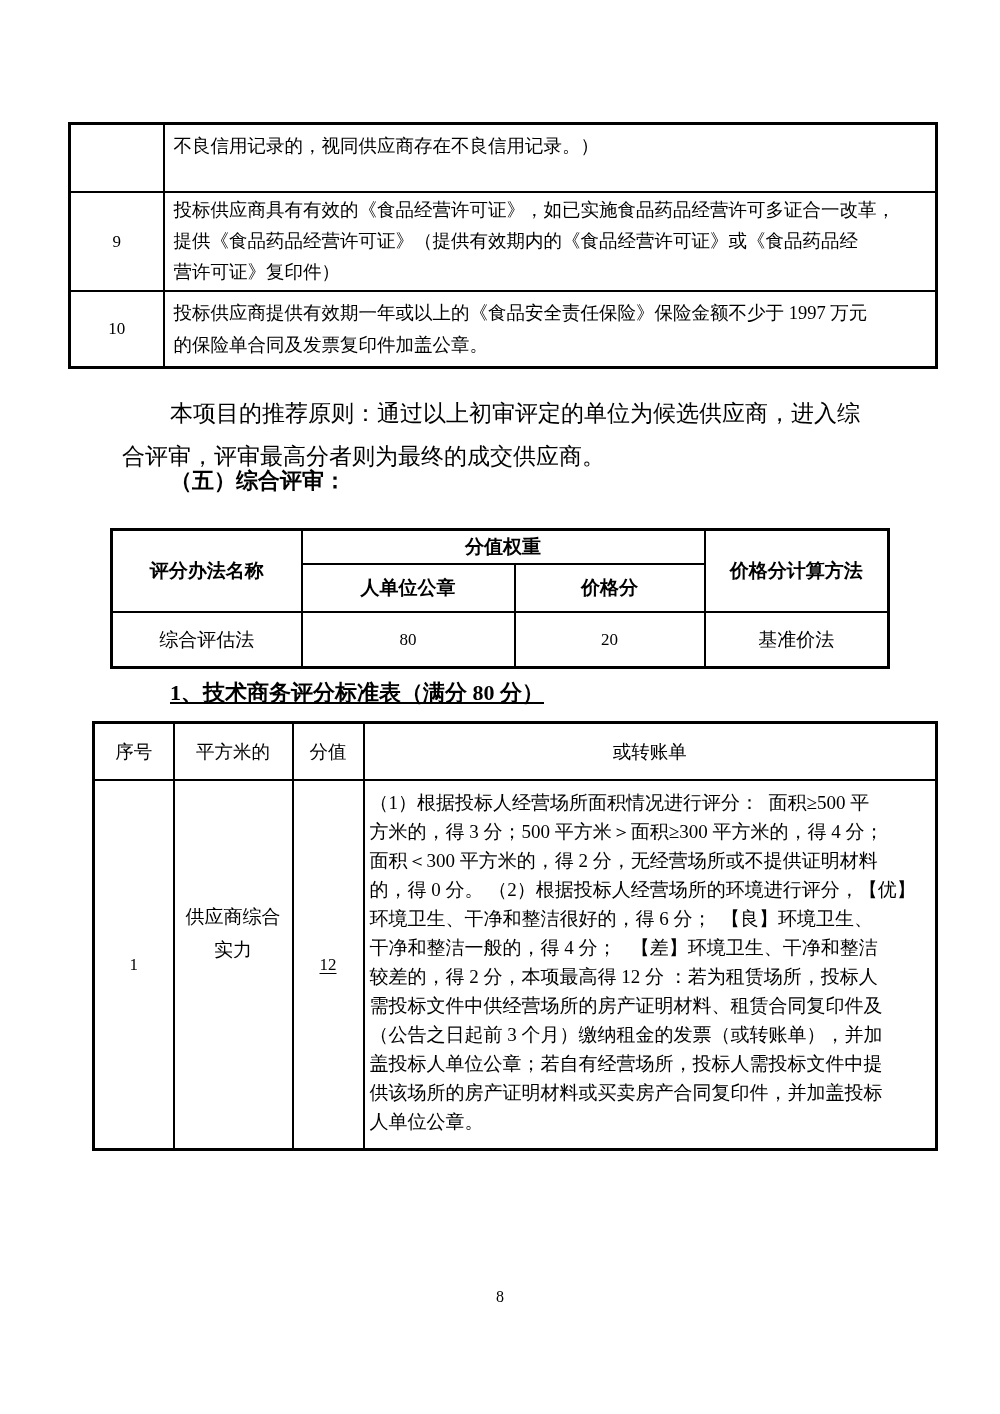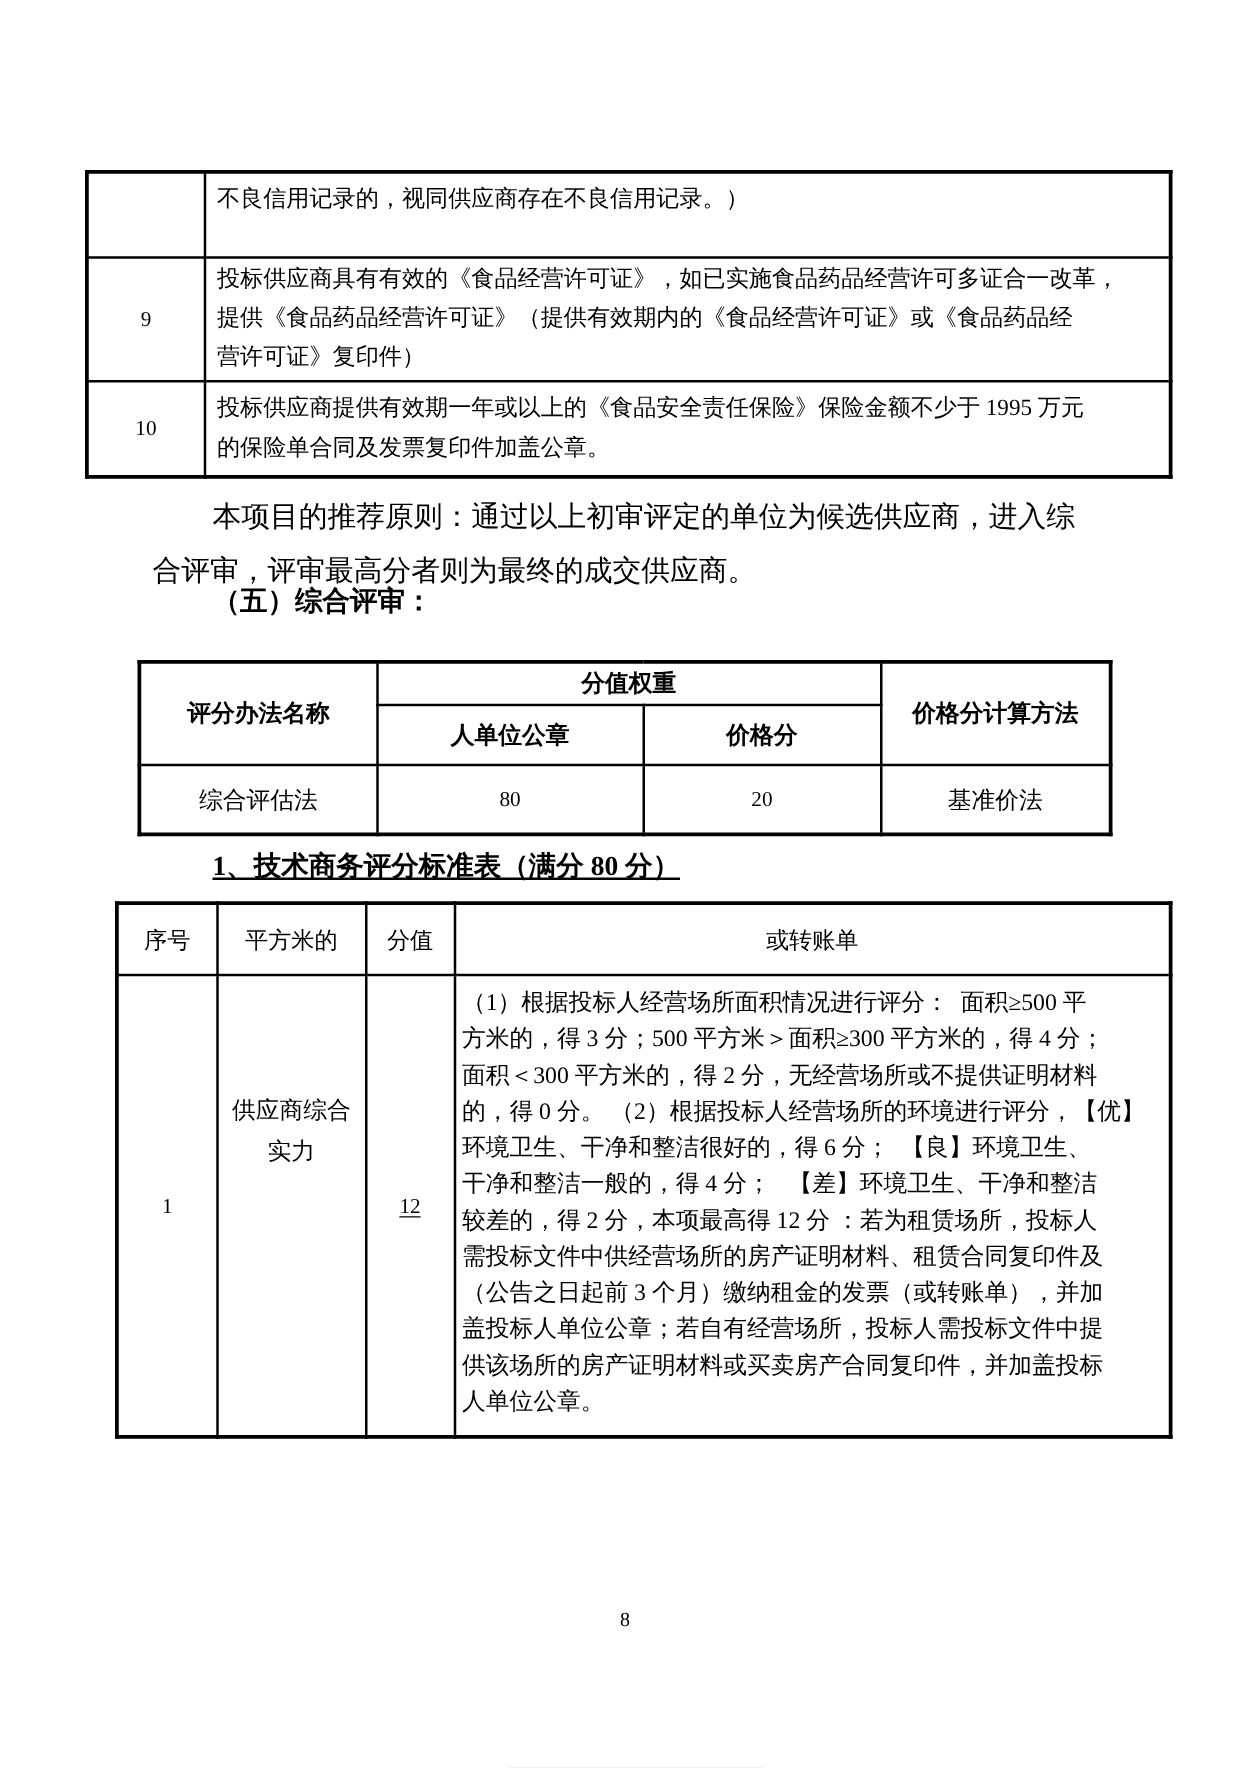--- a/index.html
+++ b/index.html
@@ -11,21 +11,21 @@
     color:#000;
     overflow:hidden;
     margin:0 auto;
   }
   table{border-collapse:collapse;table-layout:fixed;position:absolute;}
   td{border:2px solid #000;overflow:hidden;}
   .outer{border:3px solid #000;}
   .pre{white-space:pre-wrap;word-break:break-all;}
 
   
-  .t1{left:68px;top:136px;width:867px;}
+  .t1{left:68px;top:122px;width:867px;}
   .t1 td{font-size:18.5px;}
   .t1 .num{text-align:center;vertical-align:middle;font-size:17px;}
   .t1 .txt{padding:2px 6px 2px 9px;vertical-align:middle;line-height:31px;}
   .t1 .row1 td{height:56px;}
   .t1 .row1 .txt{vertical-align:top;padding-top:8px;line-height:26px;}
   .t1 .row2 td{height:92px;}
   .t1 .row3 td{height:70px;}
   .t1 .row3 .txt{line-height:32px;}
 
   
@@ -48,21 +48,21 @@
   .t2 .r2 td{height:44px;}
   .t2 .r3 td{height:51px;font-weight:normal;}
   .t2 .lat{font-size:17px;}
 
   
   .t3{left:92px;top:721px;width:843px;}
   .t3 .hrow td{height:53px;text-align:center;vertical-align:middle;font-size:18.5px;}
   .t3 .drow td{height:360px;}
   .t3 .no{text-align:center;vertical-align:middle;font-size:17px;}
   .t3 .ind{text-align:center;vertical-align:top;font-size:19px;line-height:33px;}
-  .t3 .ind .inner{margin-top:90px;}
+  .t3 .ind .inner{margin-top:118px;}
   .t3 .score{text-align:center;vertical-align:middle;font-size:17px;}
   .t3 .score span{text-decoration:underline;text-underline-offset:3px;}
   .t3 .desc{vertical-align:top;padding:7px 4px 0 5px;font-size:19px;line-height:29px;}
 
   .pageno{position:absolute;left:0;right:0;top:1288px;text-align:center;font-size:16px;}
 </style>
 </head>
 <body>
 
 <div class="page">
@@ -78,21 +78,21 @@
       <td class="txt pre">不良信用记录的，视同供应商存在不良信用记录。）</td>
     </tr>
     <tr class="row2">
       <td class="num">9</td>
       <td class="txt pre">投标供应商具有有效的《食品经营许可证》，如已实施食品药品经营许可多证合一改革，
 提供《食品药品经营许可证》（提供有效期内的《食品经营许可证》或《食品药品经
 营许可证》复印件）</td>
     </tr>
     <tr class="row3">
       <td class="num">10</td>
-      <td class="txt pre">投标供应商提供有效期一年或以上的《食品安全责任保险》保险金额不少于 1995 万元
+      <td class="txt pre">投标供应商提供有效期一年或以上的《食品安全责任保险》保险金额不少于 1997 万元
 的保险单合同及发票复印件加盖公章。</td>
     </tr>
   </tbody>
     </table>
 
   <p class="para"><span class="u">本项目的推荐原则：通过以上初审评定的单位为候选供应商</span><span>，进入综
 合评审，评审最高分者则为最终的成交供应商。</span></p>
 
   <div class="h5">（五）综合评审：</div>
 

